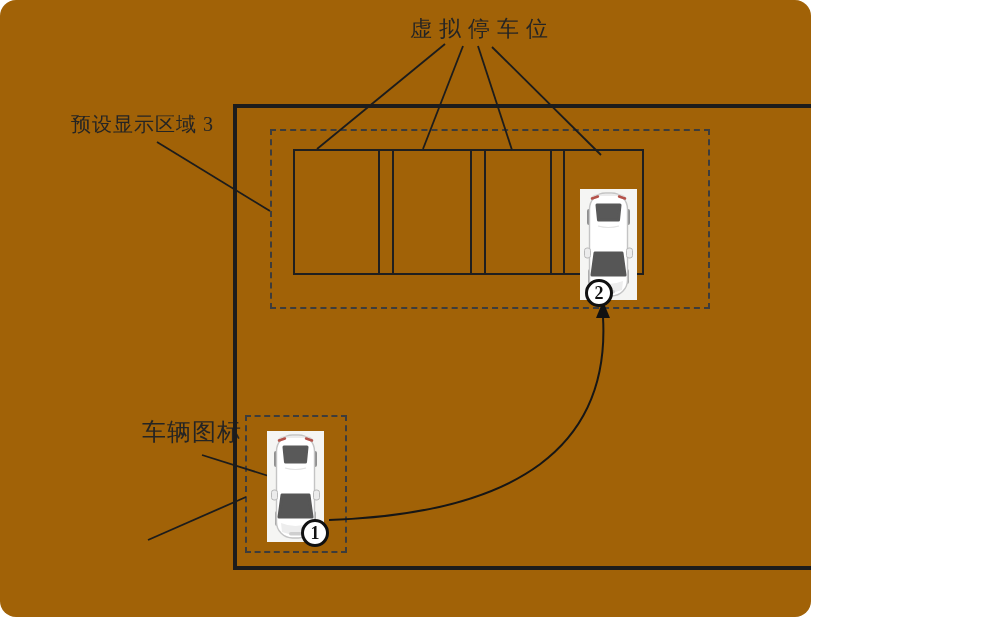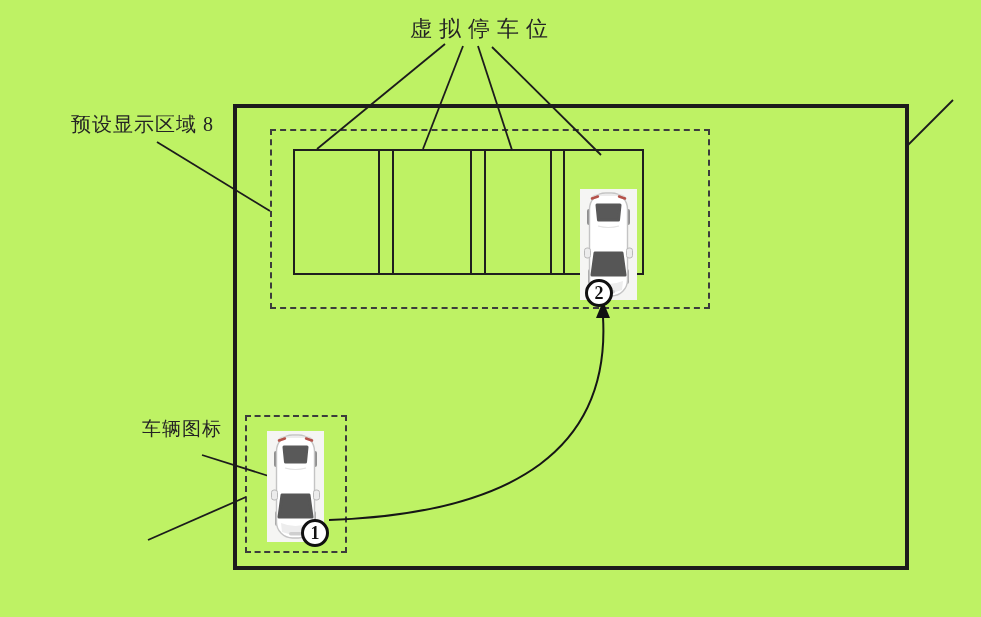--- a/index.html
+++ b/index.html
@@ -1,41 +1,42 @@
 <!DOCTYPE html>
 <html><head>
 <meta charset="utf-8">
 <style>
   * { margin: 0; padding: 0; box-sizing: border-box; }
   html, body { background: #ffffff; }
   body { font-family: "Liberation Serif", "DejaVu Serif", serif; }
 
   .canvas {
     position: relative;
-    width: 981px;
+    width: 811px;
     height: 617px;
-    background: #bef264;
+    background: #a16207;
     overflow: hidden;
+    border-radius: 16px;
   }
 
   .lines-overlay {
     position: absolute;
     left: 0; top: 0;
     width: 981px; height: 617px;
     pointer-events: none;
   }
 
   .diagram-label {
     position: absolute;
     color: #242424;
     white-space: nowrap;
   }
   .label-virtual-slot   { left: 410px; top: 14px;  font-size: 22px; letter-spacing: 7px; }
   .label-area1          { left: 71px;  top: 111px; font-size: 20px; letter-spacing: 1px; }
-  .label-vehicle-icon   { left: 142px; top: 416px; font-size: 19px; letter-spacing: 1px; }
+  .label-vehicle-icon   { left: 142px; top: 416px; font-size: 24px; letter-spacing: 1px; }
   .label-area2          { left: 91px;  top: 537px; font-size: 19px; letter-spacing: 0.5px; }
 
   .outer-display-box {
     position: absolute;
     left: 233px; top: 104px;
     width: 676px; height: 466px;
     border: 4px solid #1c1c1c;
     background: transparent;
   }
   .area1-dashed-box {
@@ -91,21 +92,21 @@
   }
   .marker-1 { left: 301px; top: 519px; }
   .marker-2 { left: 585px; top: 279px; }
 </style>
 </head>
 <body>
 
 <div class="canvas">
 
   <div class="diagram-label label-virtual-slot">虚拟停车位</div>
-  <div class="diagram-label label-area1">预设显示区域 8</div>
+  <div class="diagram-label label-area1">预设显示区域 3</div>
   <div class="diagram-label label-vehicle-icon">车辆图标</div>
 
   <div class="outer-display-box"></div>
   <div class="area1-dashed-box"></div>
   <div class="area2-dashed-box"></div>
 
   <div class="parking-row">
     <div class="slot-divider d1"></div>
     <div class="slot-divider d2"></div>
     <div class="slot-divider d3"></div>

